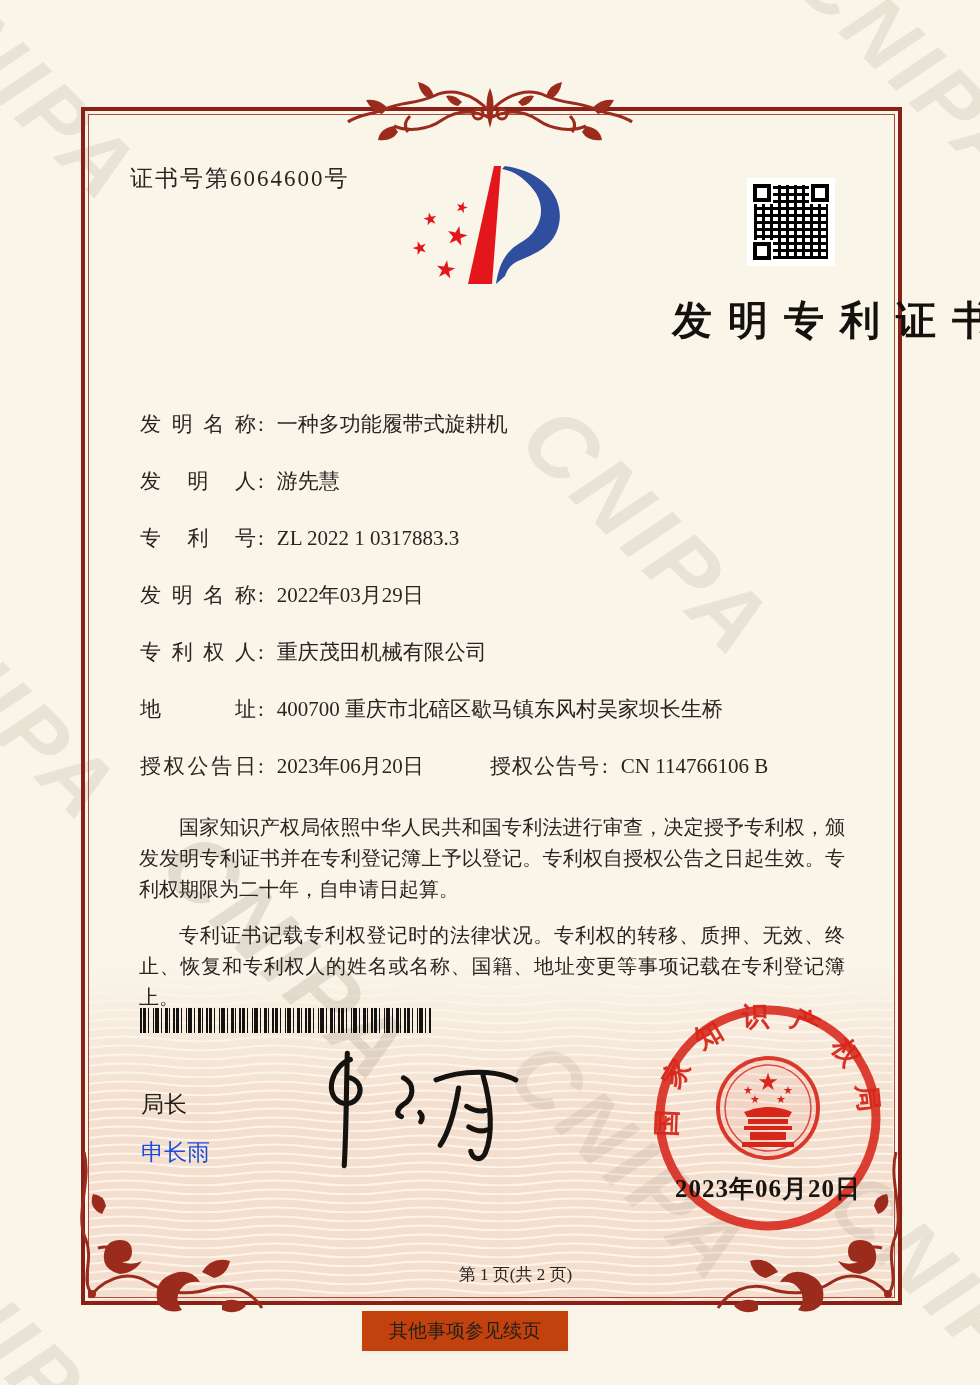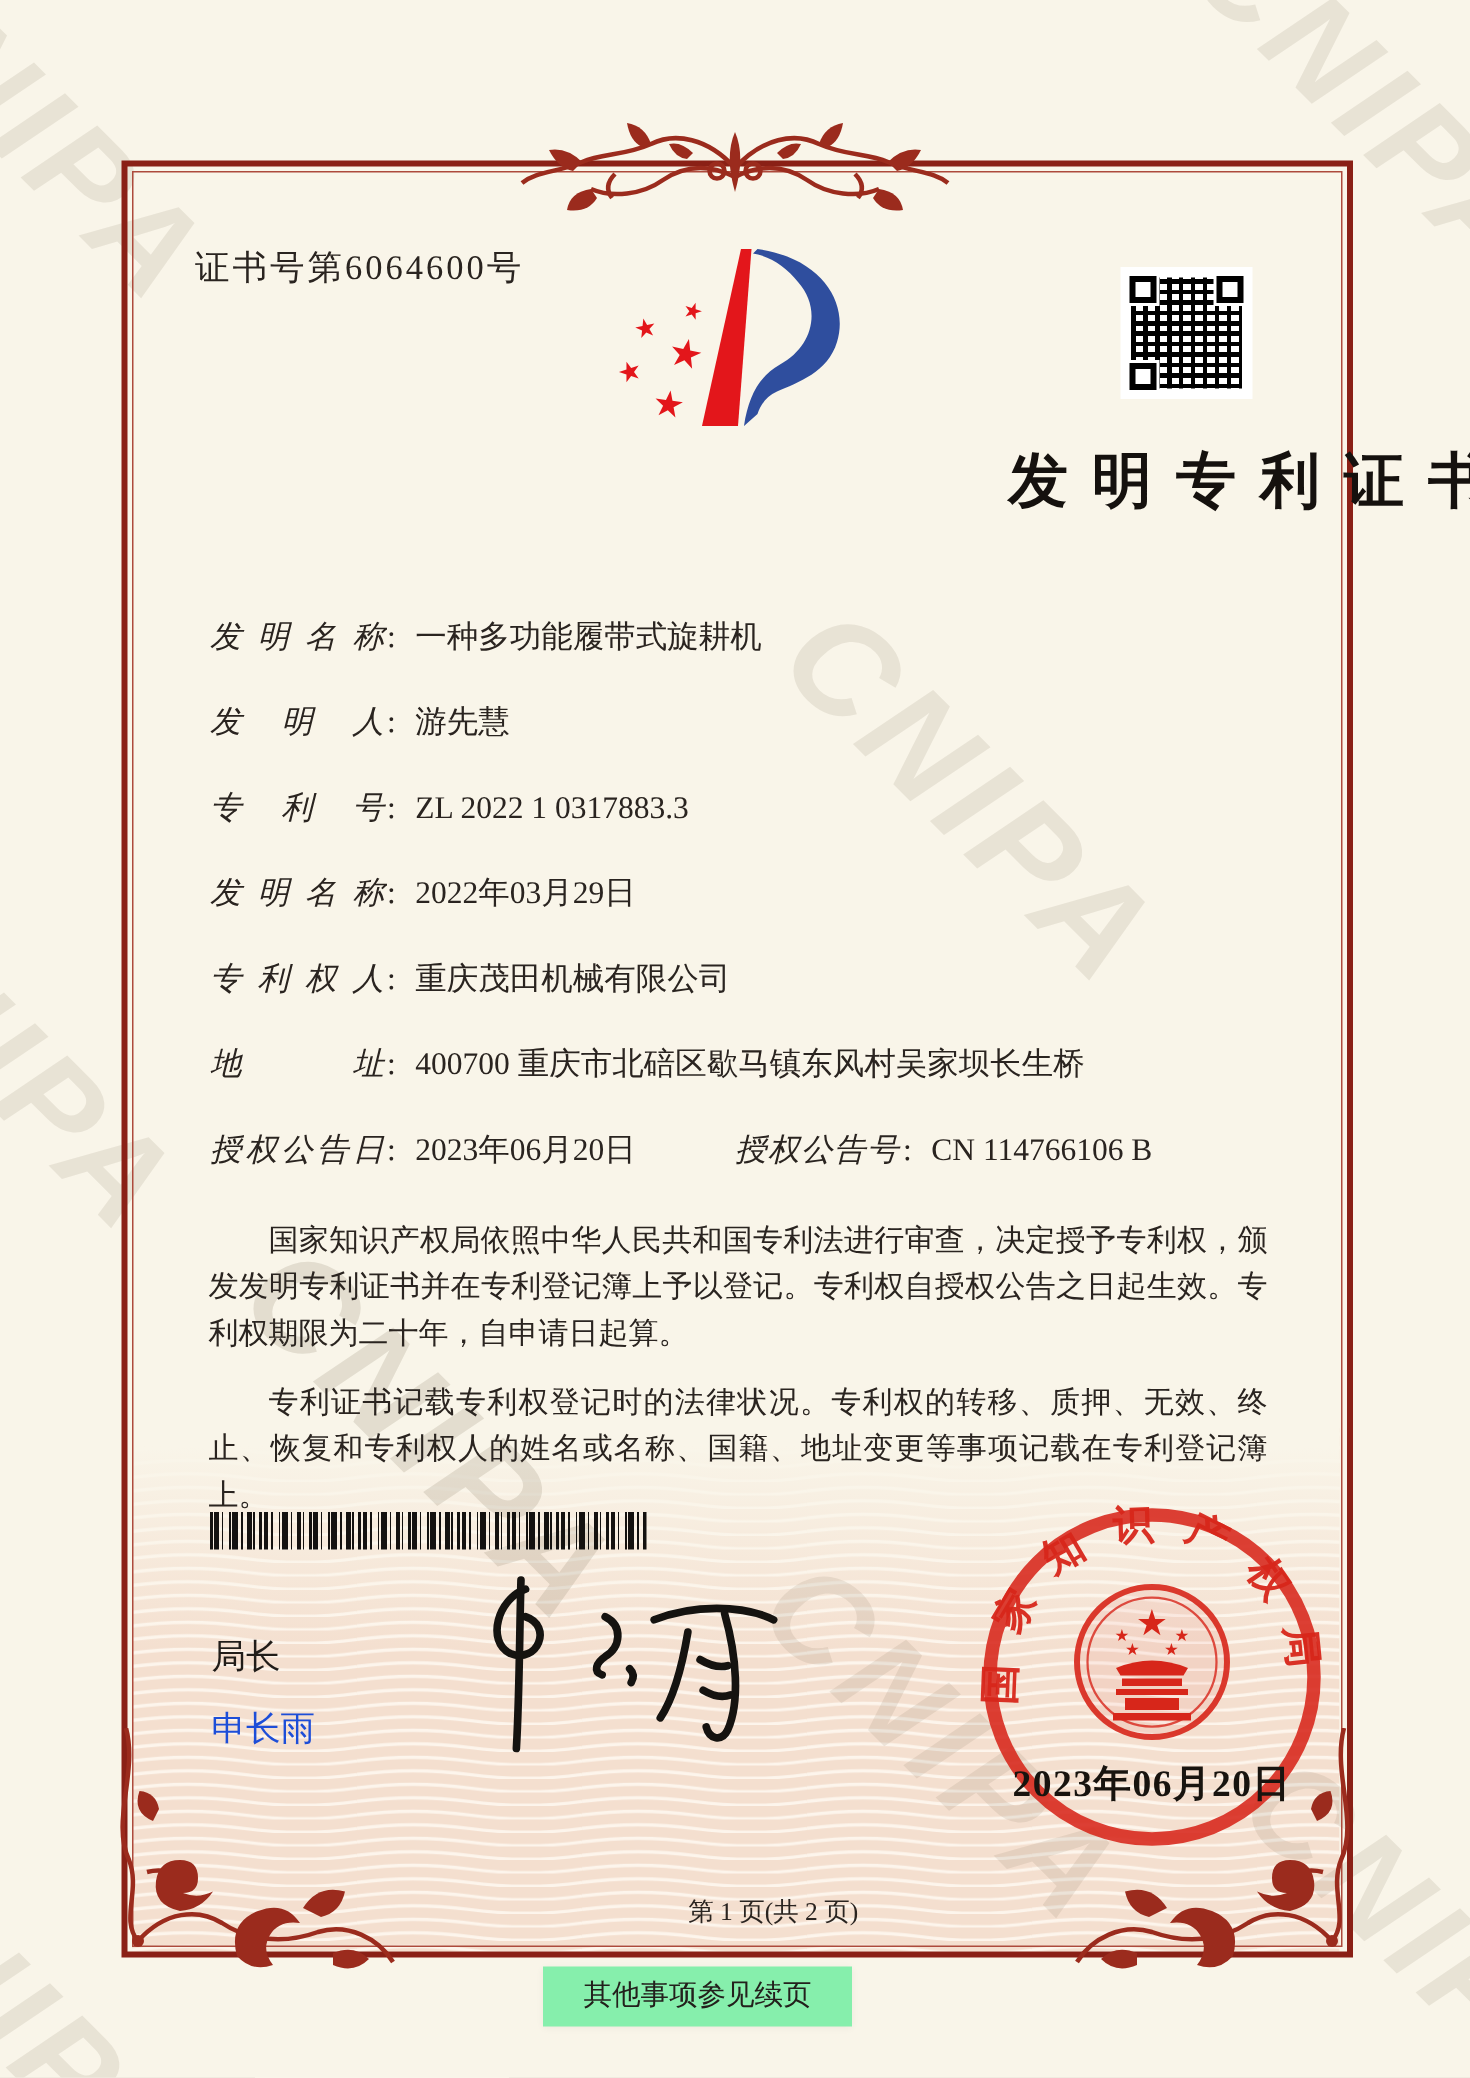--- a/index.html
+++ b/index.html
@@ -45,21 +45,21 @@
        repeating-linear-gradient(0deg,#000 0 3px,transparent 3px 7px),
        repeating-linear-gradient(90deg,#000 0 3px,transparent 3px 8px);}
   .qr-f{position:absolute;width:18px;height:18px;background:#fff;border:4px solid #000;
      box-sizing:border-box;box-shadow:0 0 0 2px #fff;}
   .qr-f.tl{left:-1px;top:-1px;} .qr-f.tr{right:-1px;top:-1px;} .qr-f.bl{left:-1px;bottom:-1px;}
   .title{position:absolute;left:0;top:293px;width:100%;text-align:right;z-index:5;
      font-size:40px;font-weight:bold;letter-spacing:16px;color:#15110e;padding-left:28px;}
   
   .rows{position:absolute;left:140px;top:396px;width:710px;z-index:5;font-size:21px;}
   .row{height:57px;line-height:57px;white-space:nowrap;position:relative;}
-  .lab{display:inline-block;width:116px;text-align:justify;text-align-last:justify;font-style:italic;}
+  .lab{display:inline-block;width:116px;text-align:justify;text-align-last:justify;}
   .sep{display:inline-block;margin:0 13px 0 2px;}
   .grant2{position:absolute;left:350px;top:0;}
   .grant2 .lab{width:auto;text-align-last:auto;letter-spacing:1px;}
   
   .paras{position:absolute;left:139px;top:812px;width:706px;z-index:5;
      font-size:20px;line-height:31px;text-align:justify;}
   .paras p{margin:0 0 15px;text-indent:2em;}
   
   .barcode{position:absolute;left:140px;top:1008px;width:291px;height:25px;z-index:5;
      background:repeating-linear-gradient(90deg,
@@ -71,21 +71,21 @@
      font:500 23px "DejaVu Sans","Liberation Sans",sans-serif;color:#211d19;}
   .sig-name{position:absolute;left:141px;top:1137px;z-index:6;
      font:500 23px "DejaVu Sans","Liberation Sans",sans-serif;color:#1d4ed8;}
   .sig{position:absolute;left:283px;top:1048px;width:245px;height:125px;z-index:6;}
   .seal{position:absolute;left:650px;top:1000px;width:236px;height:236px;z-index:6;}
   .seal-date{position:absolute;left:650px;top:1172px;width:236px;text-align:center;z-index:7;
      font-size:25px;font-weight:600;letter-spacing:1px;color:#18140f;}
   .page-info{position:absolute;left:81px;top:1263px;width:821px;text-align:center;z-index:5;
      font-size:17px;padding-left:24px;}
   .note{position:absolute;left:362px;top:1311px;width:206px;height:40px;line-height:40px;z-index:5;
-     background:#86efac;text-align:center;font-size:19px;color:#23201c;
+     background:#c2410c;text-align:center;font-size:19px;color:#23201c;
      box-shadow:0 1px 5px rgba(0,0,0,.05);}
 </style>
 </head>
 <body>
 
 <div class="page">
 
   <div class="wm wm1">CNIPA</div>
   <div class="wm wm2">CNIPA</div>
   <div class="wm wm3">CNIPA</div>

